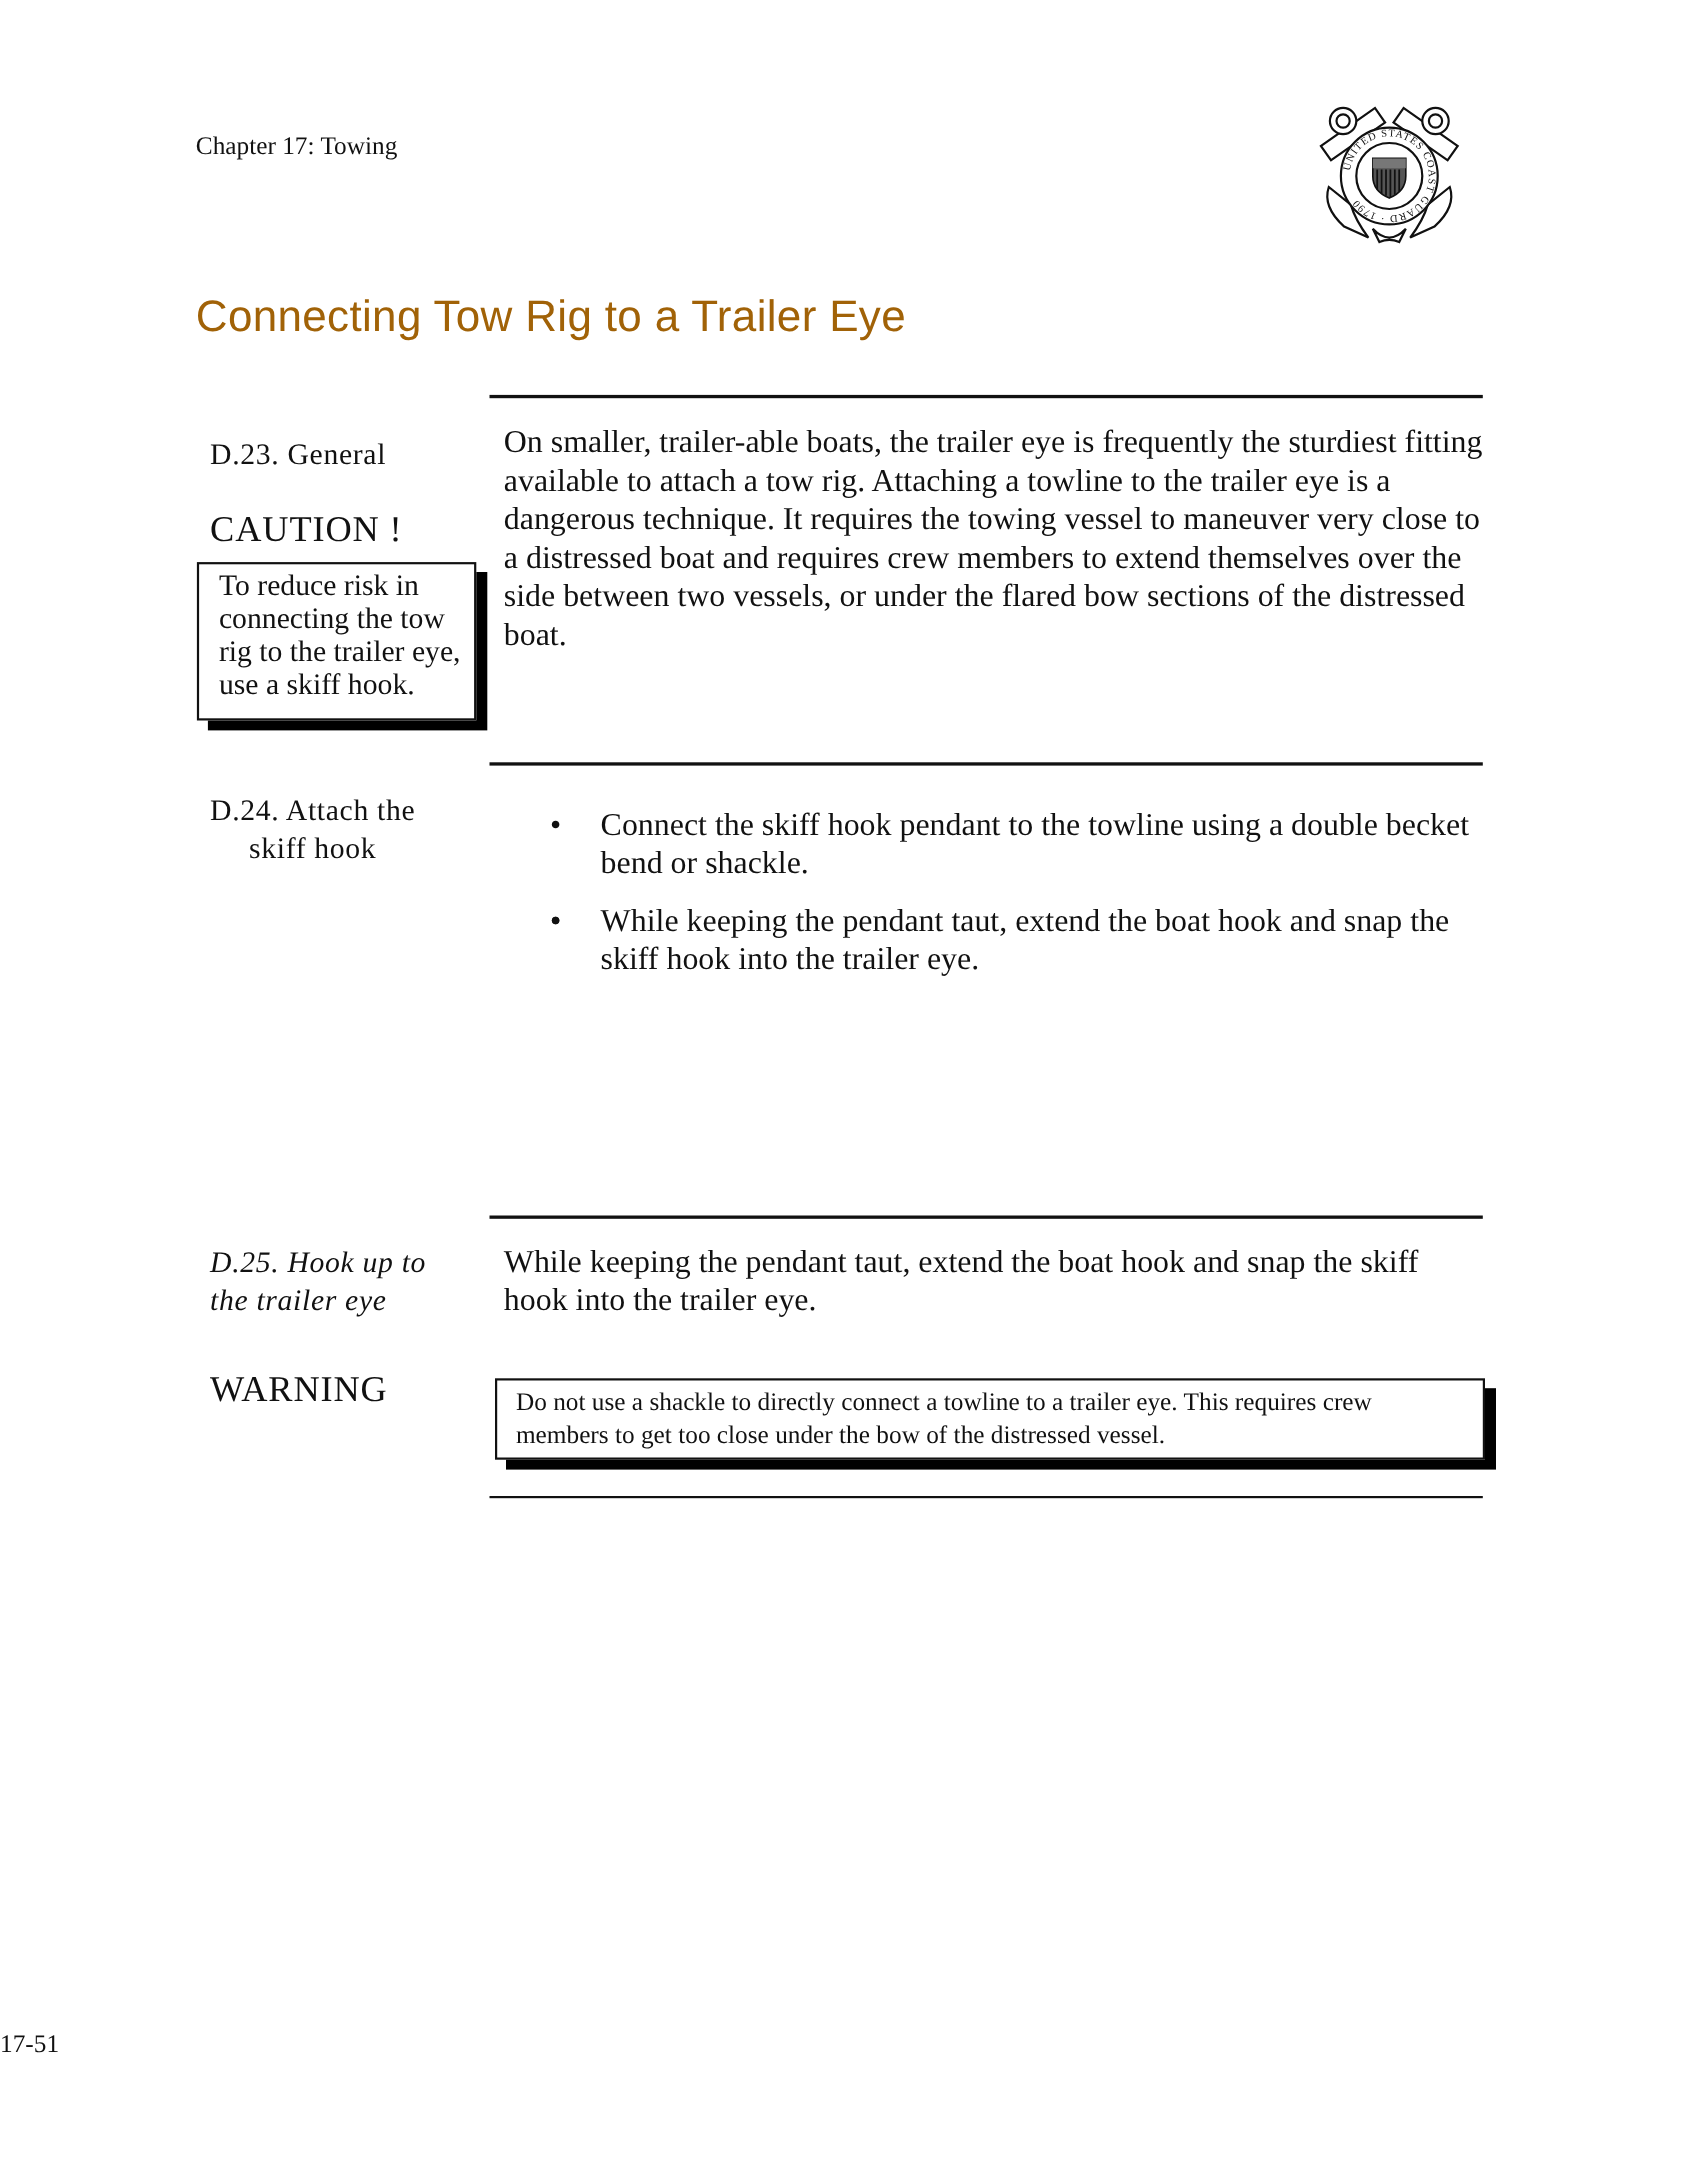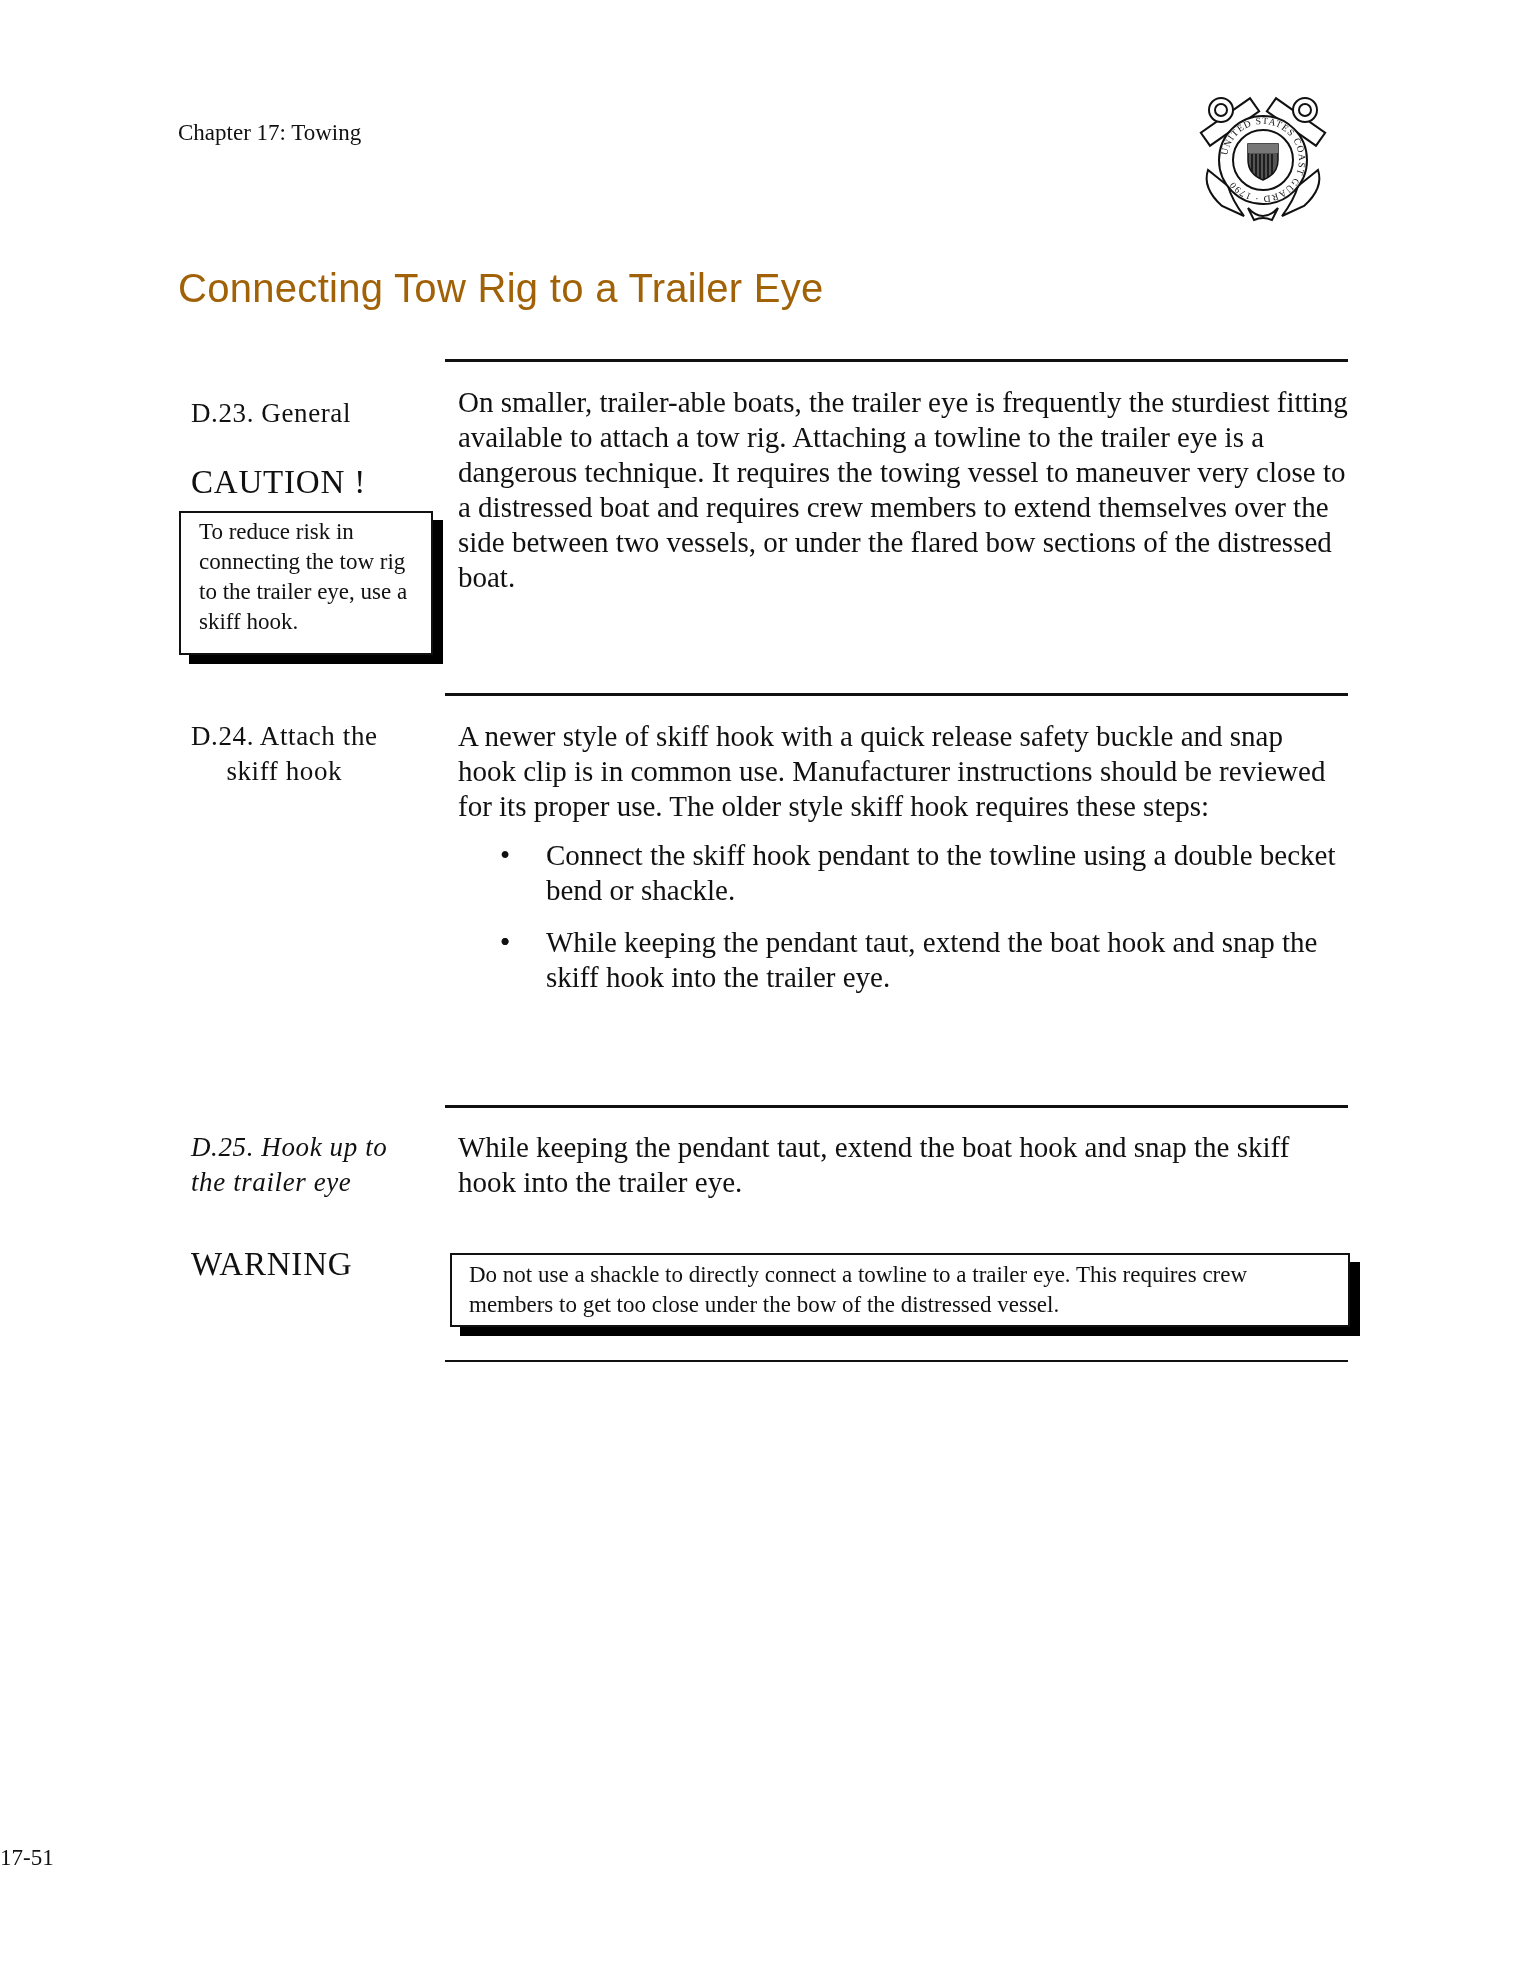--- a/index.html
+++ b/index.html
@@ -11,21 +11,21 @@
   .title { left:178px; top:266px; font-family:"Liberation Sans", "DejaVu Sans", sans-serif;
            font-size:40px; letter-spacing:0.3px; color:#a16207; white-space:nowrap; }
   .rule { position:absolute; left:445px; width:903px; background:#111; }
   .rule.thick { height:3px; }
   .rule.thin { height:1.5px; }
   .side { left:191px; font-size:27px; line-height:35px; letter-spacing:0.6px; }
   .body { left:458px; width:890px; font-size:29px; line-height:35px; }
   .body p { margin:0; }
   .label-big { left:191px; font-size:33px; letter-spacing:0.8px; }
   .box { position:absolute; background:#fff; border:2px solid #111; box-shadow:10px 9px 0 #000; box-sizing:border-box; }
-  .caution-box { left:179px; top:511px; width:254px; height:144px; padding:4px 10px 0 18px; font-size:23px; line-height:30px; }
+  .caution-box { left:179px; top:511px; width:254px; height:144px; padding:4px 10px 0 18px; font-size:27px; line-height:30px; }
   .warning-box { left:450px; top:1253px; width:900px; height:74px; padding:5px 12px 0 17px; font-size:23px; line-height:30px; }
   ul.steps { list-style:none; margin:14px 0 0 0; padding:0; }
   ul.steps li { position:relative; padding-left:88px; margin-bottom:17px; }
   ul.steps li .bullet { position:absolute; left:42px; top:0; }
   .pageno { left:0; width:1470px; text-align:left; top:1845px; font-size:23px; }
 </style>
 </head>
 <body>
 
 <div class="abs chapter">Chapter 17:  Towing</div>
@@ -84,21 +84,20 @@
 </div>
 <div class="abs body" style="top:385px;">
   <p>On smaller, trailer-able boats, the trailer eye is frequently the sturdiest fitting available to attach a tow rig. Attaching a towline to the trailer eye is a dangerous technique. It requires the towing vessel to maneuver very close to a distressed boat and requires crew members to extend themselves over the side between two vessels, or under the flared bow sections of the distressed boat.</p>
 </div>
 
 <div class="abs side" style="top:719px;text-align:center;">
   <div>D.24.  Attach the</div>
   <div>skiff hook</div>
 </div>
 <div class="abs body" style="top:719px;">
-  <p>A newer style of skiff hook with a quick release safety buckle and snap hook clip is in common use. Manufacturer instructions should be reviewed for its proper use.  The older style skiff hook requires these steps:</p>
   <ul class="steps">
     <li>
       <span class="bullet">•</span>
       <span>Connect the skiff hook pendant to the towline using a double becket bend or shackle.</span>
     </li>
     <li>
       <span class="bullet">•</span>
     </li>
     <li>
       <span class="bullet">•</span>

